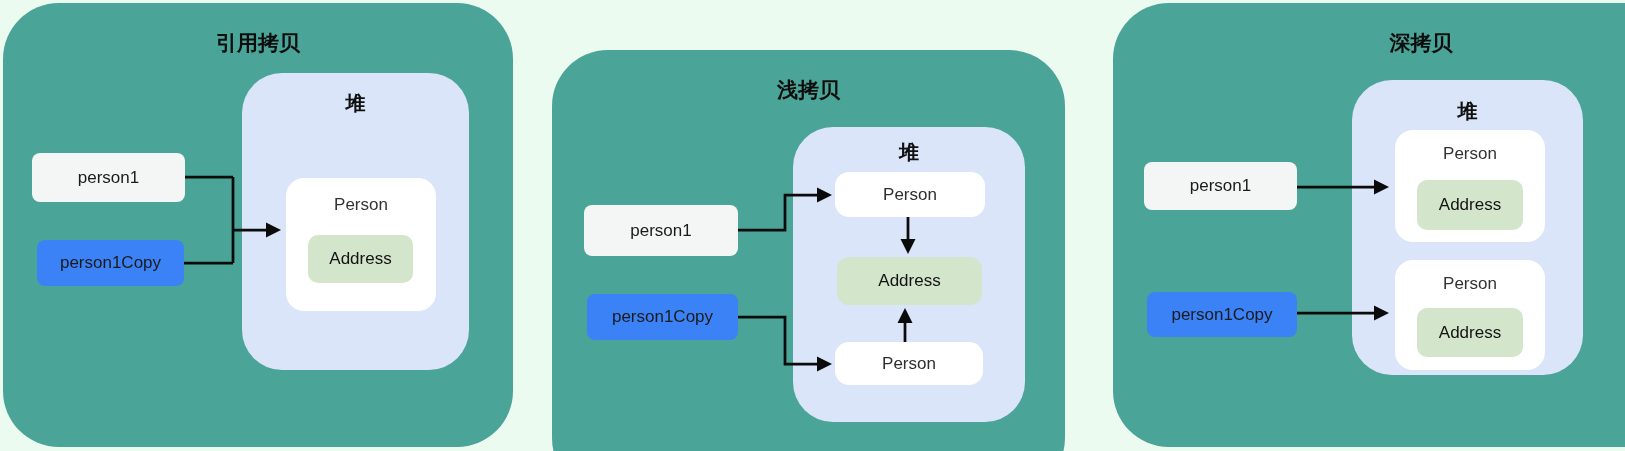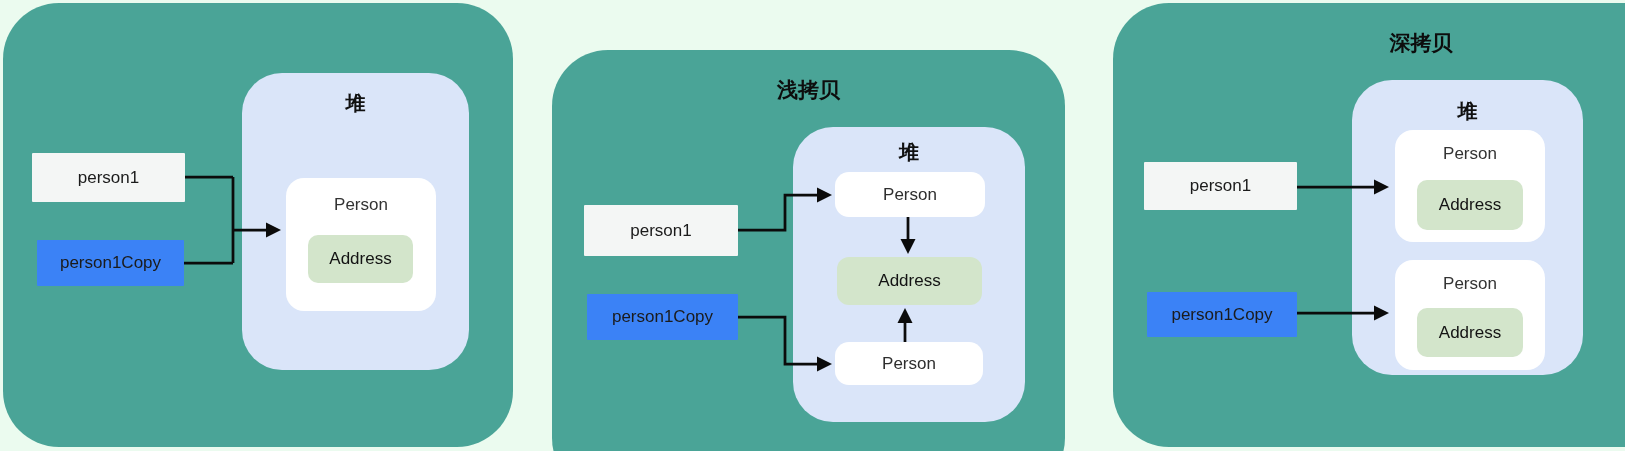--- a/index.html
+++ b/index.html
@@ -15,21 +15,21 @@
     background:#4aa497;border-radius:56px;
   }
   .panel-1{left:3px;width:510px;}
   .panel-2{left:552px;width:513px;margin-top:47px;}
   .panel-3{left:1113px;width:610px;padding-left:6px;}
   .panel-title{
     position:absolute;top:26px;left:0;right:0;margin:0;
     text-align:center;font-size:21px;font-weight:bold;color:#0d0d0d;
   }
   .var-box{
-    position:absolute;border-radius:1px;
+    position:absolute;border-radius:8px;
     display:flex;align-items:center;justify-content:center;
     font-size:17px;color:#1b1b1b;
   }
   .var-plain{background:#f4f6f5;}
   .var-copy{background:#3b82f6;}
   .heap{position:absolute;background:#dae5f9;border-radius:40px;}
   .heap-title{
     position:absolute;left:0;right:0;text-align:center;
     font-size:20px;font-weight:bold;color:#101010;
   }
@@ -84,20 +84,21 @@
   .p3-obj-top .obj-label,.p3-obj-bottom .obj-label{margin-top:14px;}
   .p3-addr-top{left:22px;top:50px;width:106px;height:50px;}
   .p3-addr-bot{left:22px;top:48px;width:106px;height:49px;}
 </style>
 </head>
 <body>
 
 <div class="page">
 
   <section class="panel panel-1">
+    <h2 class="panel-title">引用拷贝</h2>
 
     <div class="var-box var-plain p1-person1">
       <span>person1</span>
     </div>
     <div class="var-box var-copy p1-person1copy">
       <span>person1Copy</span>
     </div>
 
     <div class="heap p1-heap">
       <div class="heap-title">堆</div>

